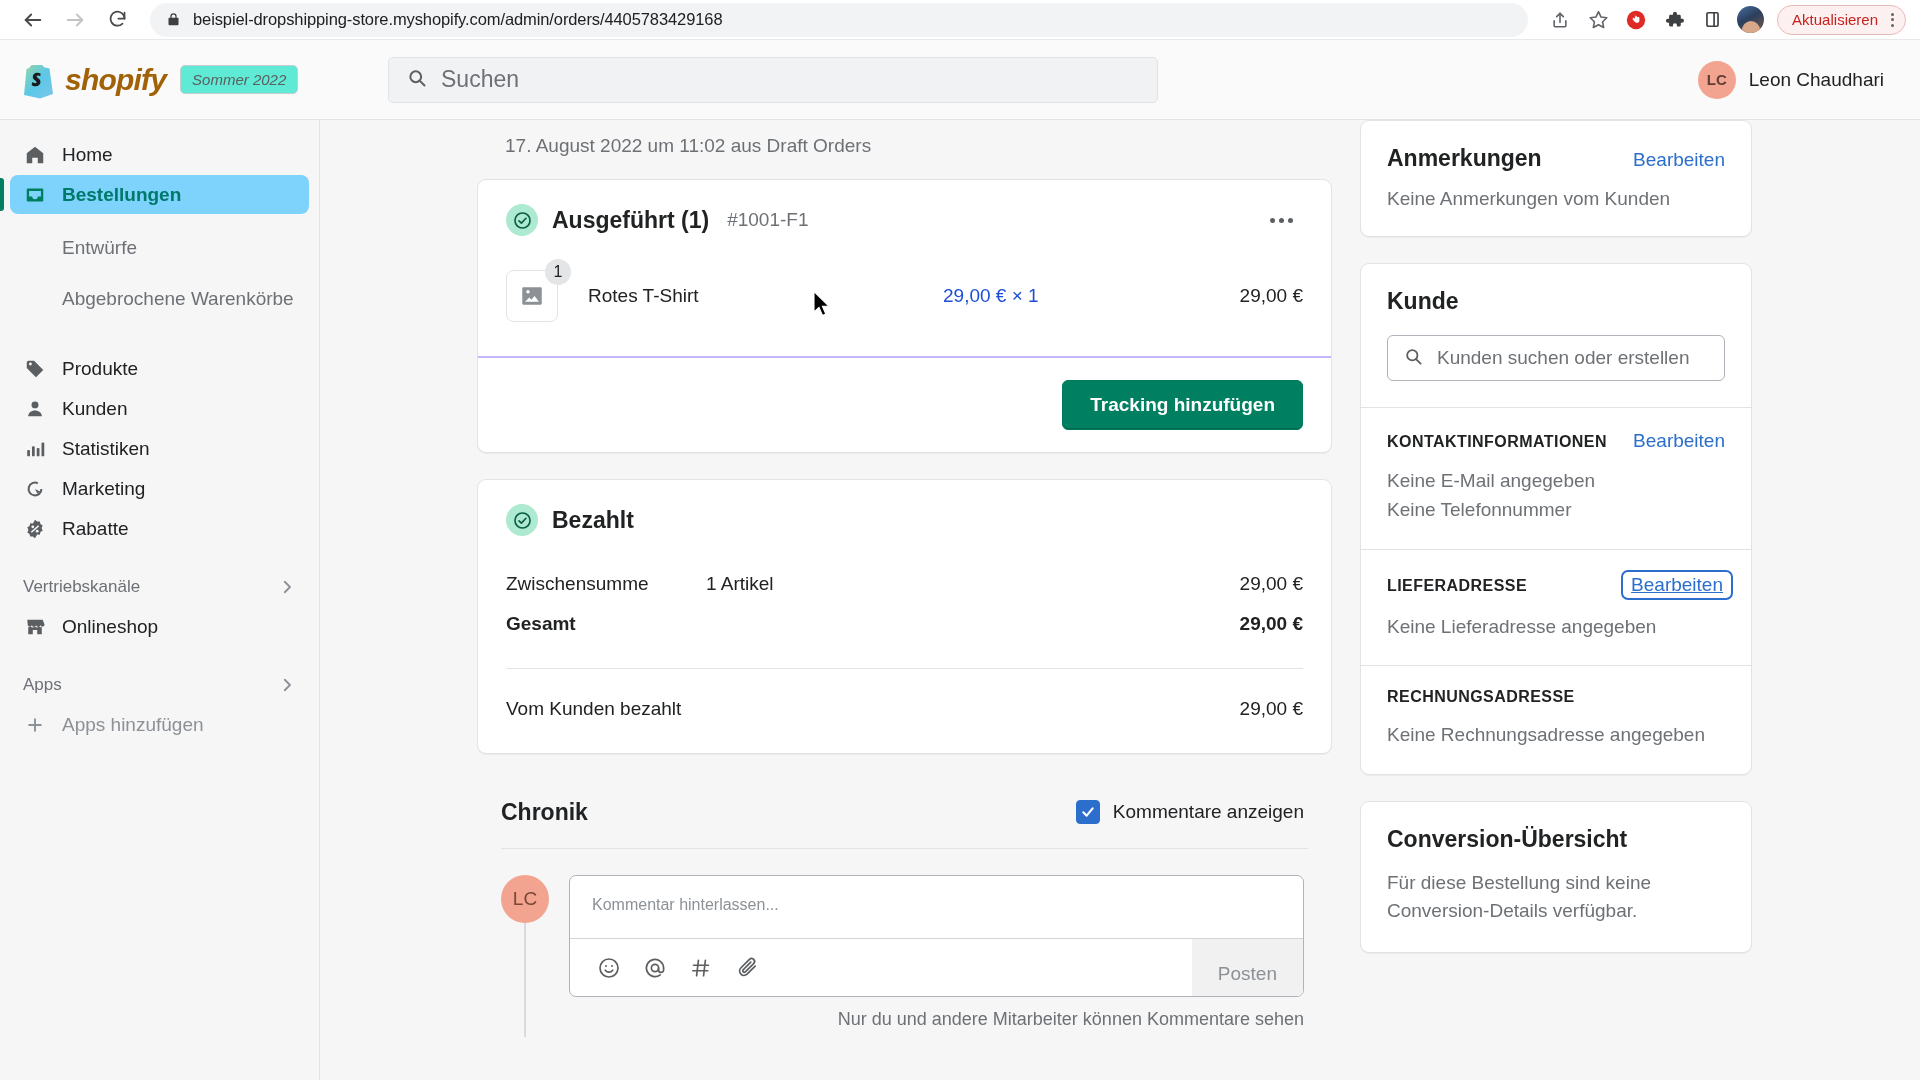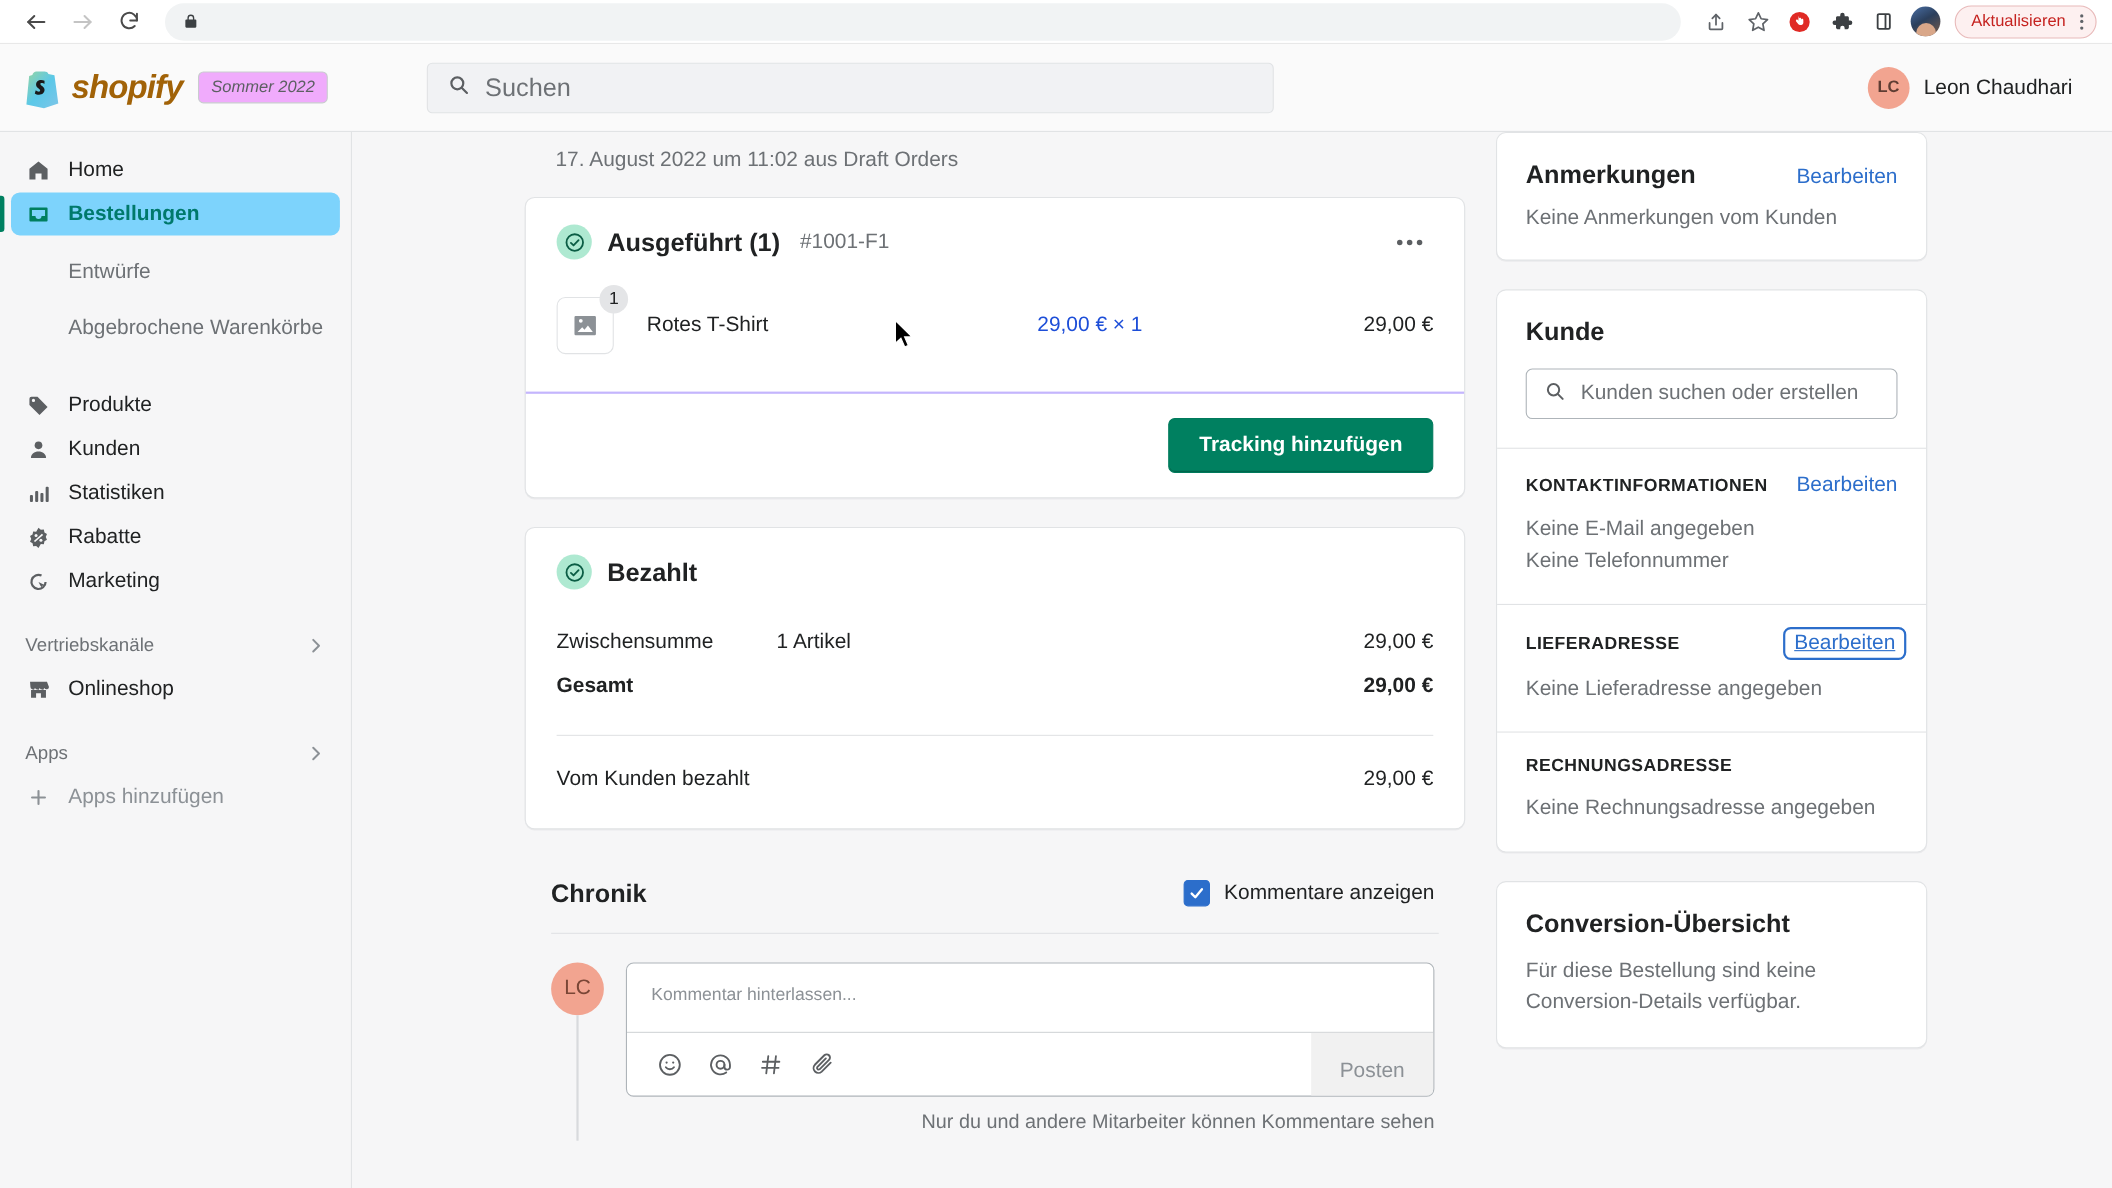--- a/index.html
+++ b/index.html
@@ -104,21 +104,21 @@
     font-size: 30px; font-weight: bold; font-style: italic;
     color: #a16207; letter-spacing: -0.8px;
   }
   .season-chip {
     border: 1px solid #c9cccf;
     border-radius: 5px;
     padding: 5px 11px;
     font-size: 15px;
     font-style: italic;
     color: #5c5f62;
-    background: #f0abfc;
+    background: #5eead4;
     white-space: nowrap;
   }
   .global-search {
     width: 770px;
     height: 46px;
     background: #f1f2f4;
     border: 1px solid #e1e3e5;
     border-radius: 5px;
     display: flex; align-items: center;
     gap: 14px;
@@ -449,20 +449,21 @@
         <polyline points="20,4 20,11 13,11"></polyline>
       </svg>
   </div>
 
   <div class="omnibox">
     <span class="lock-icon">
       <svg width="15" height="17" viewBox="0 0 24 24" fill="currentColor">
           <path d="M17 9V7a5 5 0 0 0-10 0v2H5.5A1.5 1.5 0 0 0 4 10.5v9A1.5 1.5 0 0 0 5.5 21h13a1.5 1.5 0 0 0 1.5-1.5v-9A1.5 1.5 0 0 0 18.5 9H17zm-8 0V7a3 3 0 0 1 6 0v2H9z"></path>
         </svg>
     </span>
+    <span class="omnibox-url">beispiel-dropshipping-store.myshopify.com/admin/orders/4405783429168</span>
   </div>
 
   <div class="omnibox-actions">
     <div class="chrome-icon">
       <svg width="20" height="20" viewBox="0 0 24 24" fill="none" stroke="currentColor" stroke-width="1.9" stroke-linecap="round" stroke-linejoin="round">
           <path d="M12 15V4"></path>
           <polyline points="8,8 12,4 16,8"></polyline>
           <path d="M5 13v6a1 1 0 0 0 1 1h12a1 1 0 0 0 1-1v-6"></path>
         </svg>
     </div>
@@ -589,40 +590,40 @@
             <rect x="8.7" y="9" width="3" height="11" rx="1"></rect>
             <rect x="13.9" y="11" width="3" height="9" rx="1"></rect>
             <rect x="19.1" y="5" width="3" height="15" rx="1"></rect>
           </svg>
       </span>
       <span>Statistiken</span>
     </div>
 
     <div class="nav-item">
       <span class="ico">
+        <svg width="22" height="22" viewBox="0 0 24 24" fill="none" stroke="currentColor" stroke-width="2.2">
+            <path d="M19 12a7 7 0 1 1-4-6.3"></path>
+            <path d="M12 12l6 3-2.6 1 .9 2.6-2.4-2.8z" fill="currentColor" stroke="none"></path>
+          </svg>
+      </span>
+      <span>Marketing</span>
+    </div>
+
+    <div class="nav-item">
+      <span class="ico">
         <svg width="22" height="22" viewBox="0 0 24 24" fill="currentColor">
             <path d="M12 2l2.3 1.9 3-.2.6 2.9 2.5 1.6-1.2 2.8 1.2 2.8-2.5 1.6-.6 2.9-3-.2L12 22l-2.3-1.9-3 .2-.6-2.9-2.5-1.6 1.2-2.8-1.2-2.8 2.5-1.6.6-2.9 3 .2z"></path>
             <g fill="#f6f6f7">
               <circle cx="9.6" cy="9.6" r="1.5"></circle>
               <circle cx="14.4" cy="14.4" r="1.5"></circle>
               <path d="M15.4 8l1.2 1.1-8 7L7.4 15z"></path>
             </g>
           </svg>
       </span>
       <span>Rabatte</span>
-    </div>
-
-    <div class="nav-item">
-      <span class="ico">
-        <svg width="22" height="22" viewBox="0 0 24 24" fill="none" stroke="currentColor" stroke-width="2.2">
-            <path d="M19 12a7 7 0 1 1-4-6.3"></path>
-            <path d="M12 12l6 3-2.6 1 .9 2.6-2.4-2.8z" fill="currentColor" stroke="none"></path>
-          </svg>
-      </span>
-      <span>Marketing</span>
     </div>
 
     <div class="nav-group-label">
       <span>Vertriebskanäle</span>
       <span class="chev">
         <svg width="18" height="18" viewBox="0 0 24 24" fill="none" stroke="currentColor" stroke-width="2.4" stroke-linecap="round" stroke-linejoin="round">
             <polyline points="9,5 16,12 9,19"></polyline>
           </svg>
       </span>
     </div>

